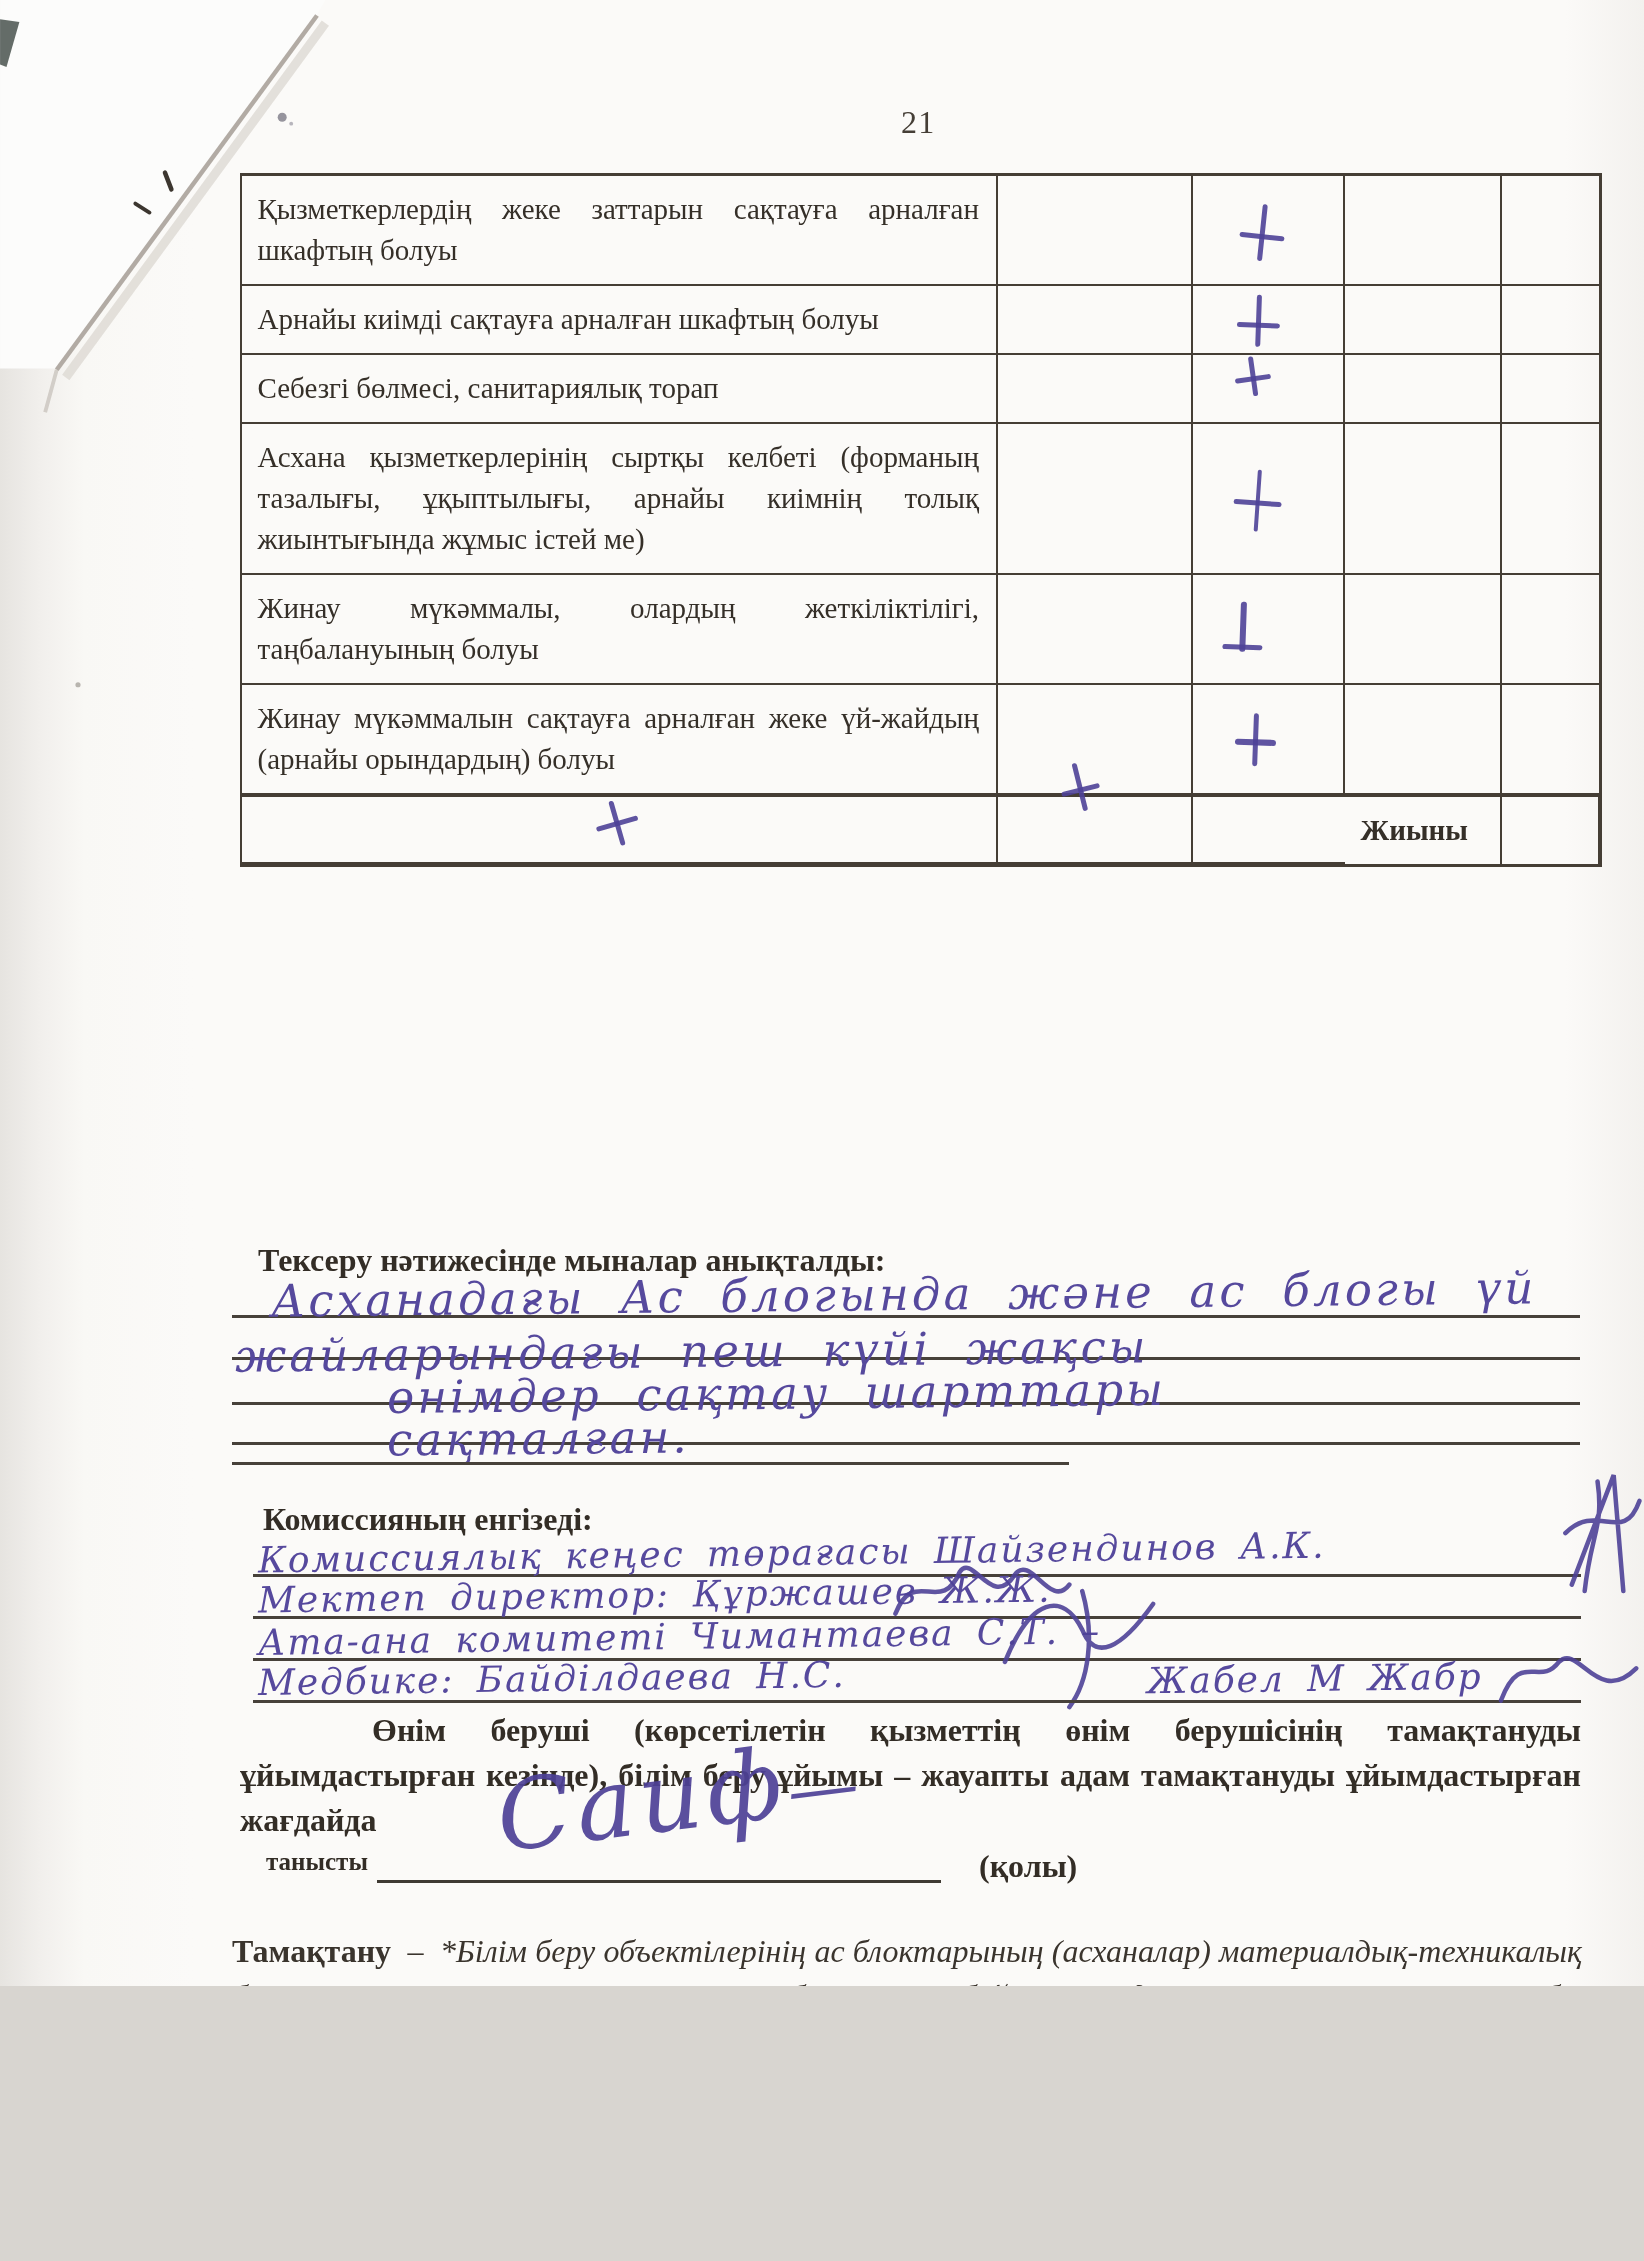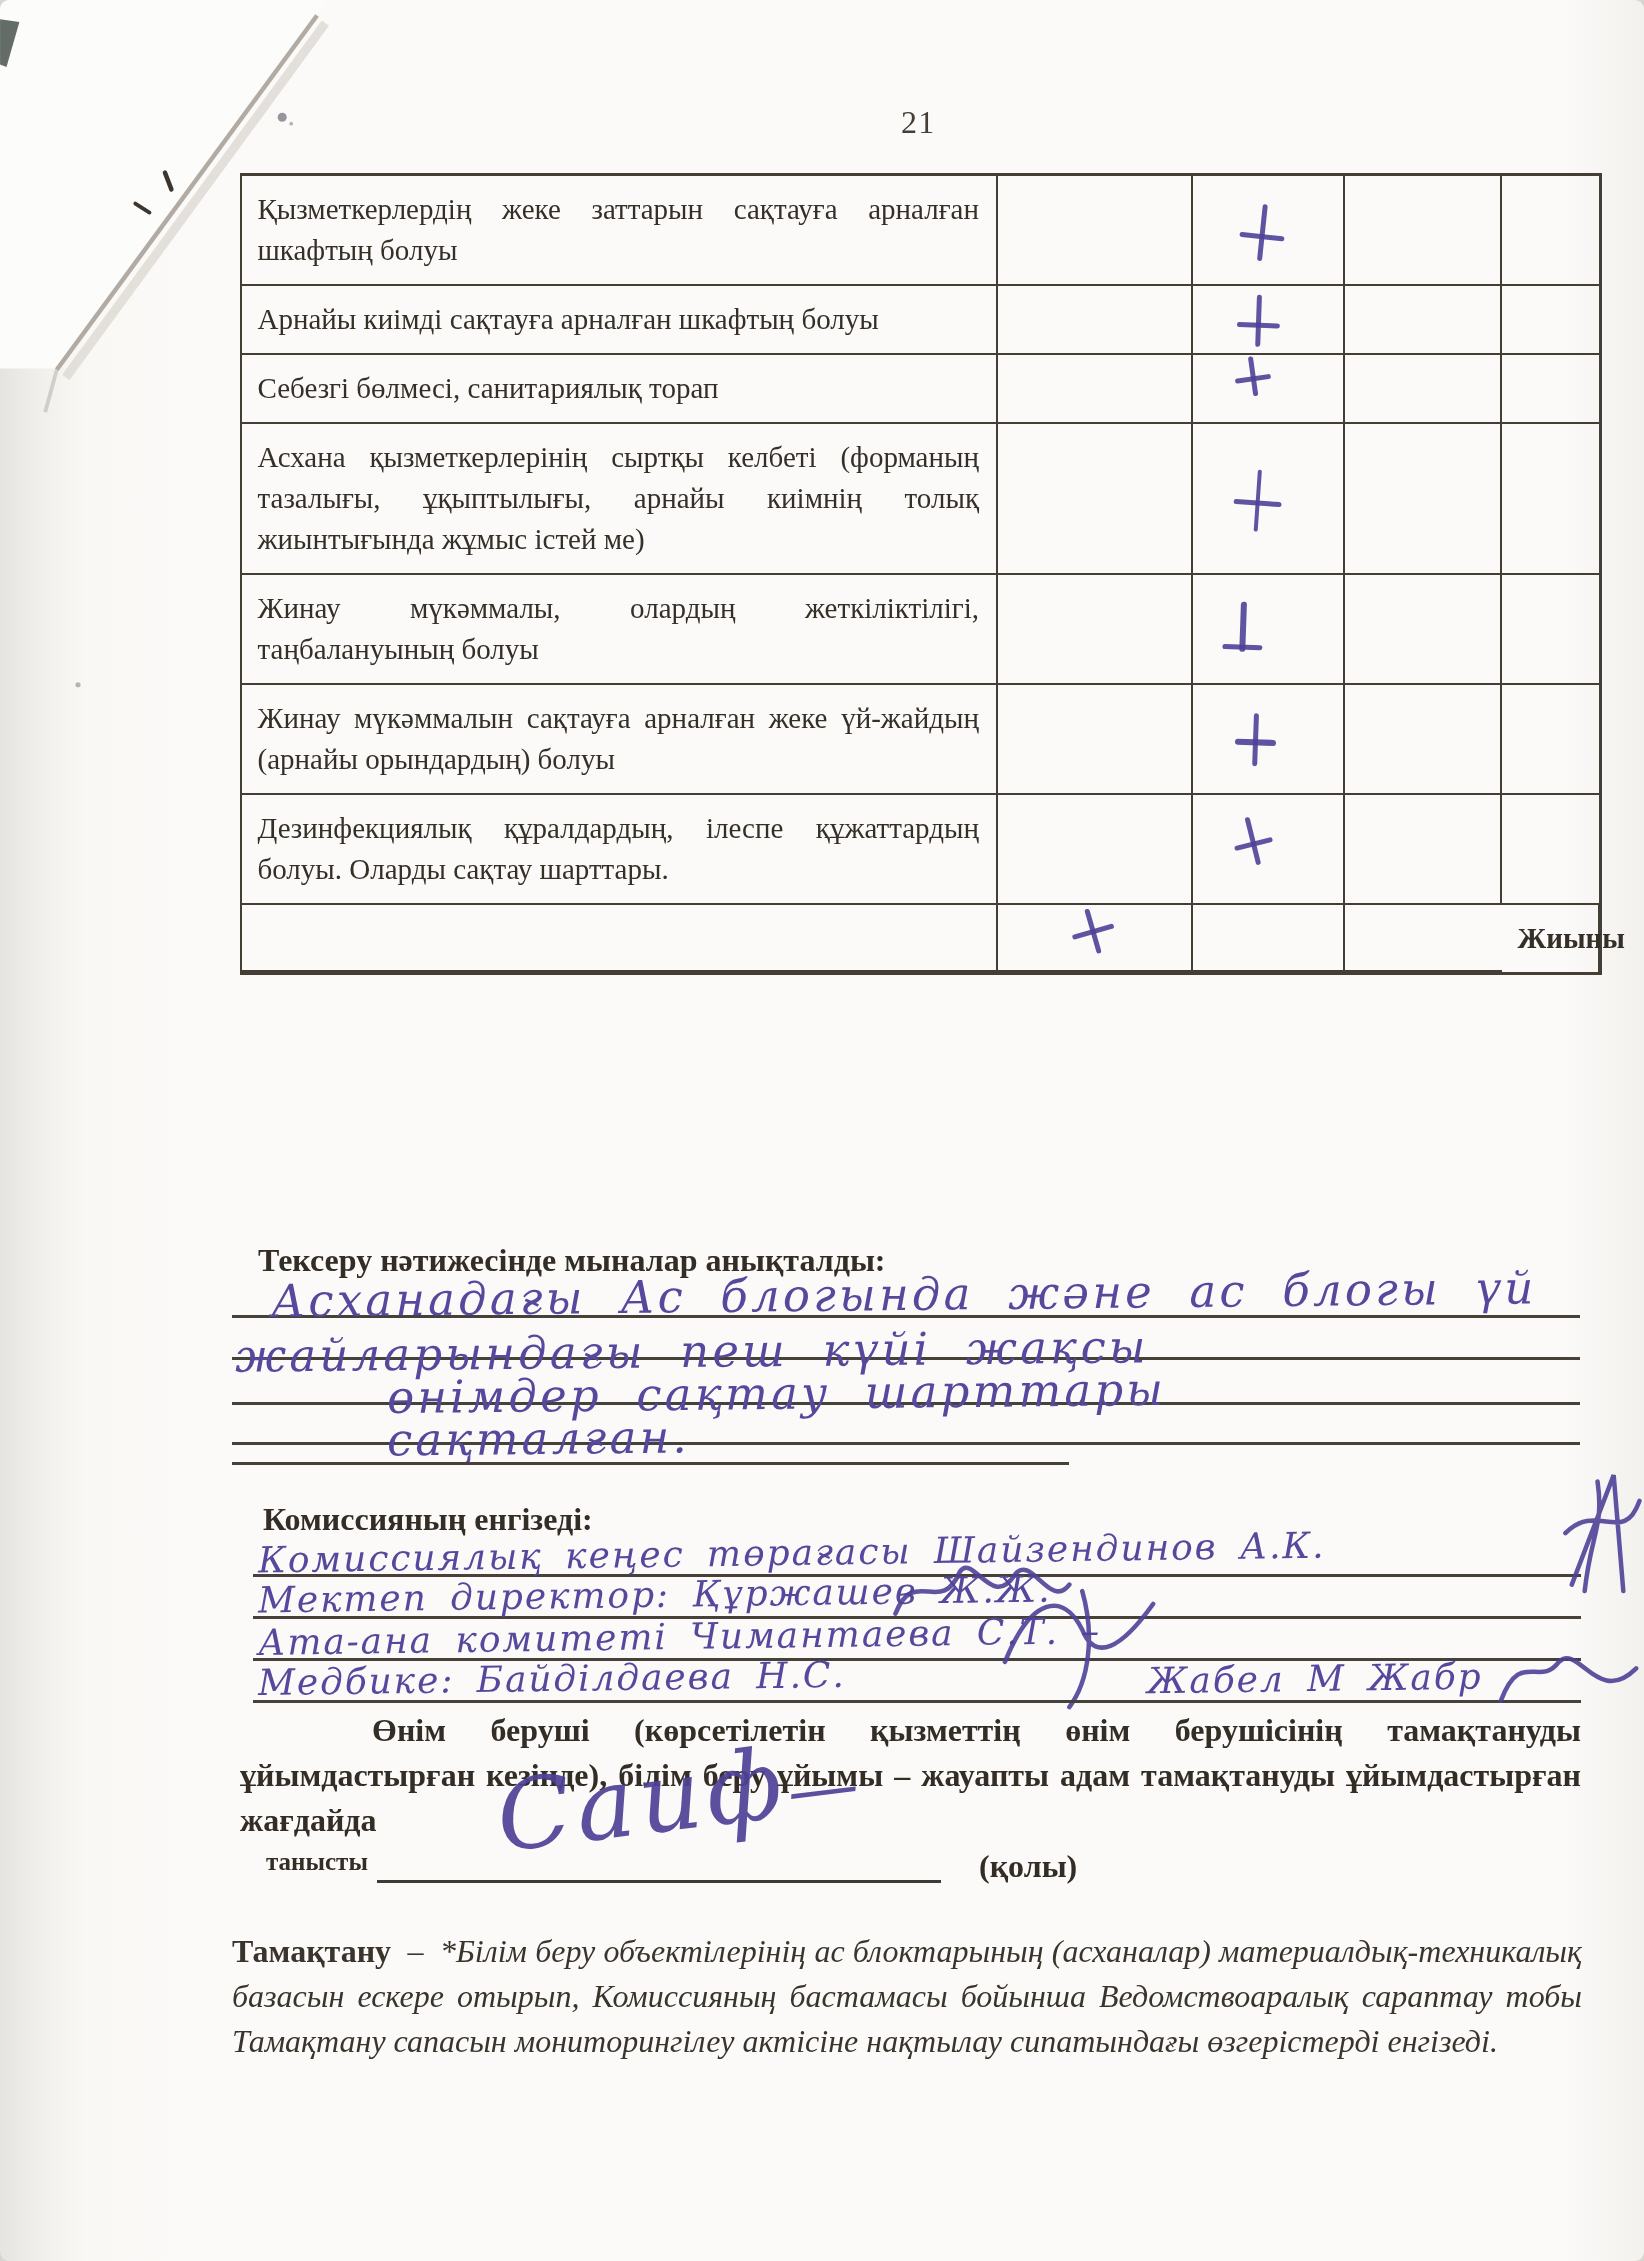--- a/index.html
+++ b/index.html
@@ -1,19 +1,19 @@
 <!DOCTYPE html>
 <html style="font-size:10.3px"><head>
 <meta charset="utf-8">
 <style>
   html,body{margin:0;padding:0;background:#d8d5d0;}
   .sheet{
-    position:relative;width:1644px;height:2261px;margin:0 auto;
+    position:relative;width:1644px;height:1986px;margin:0 auto;
     background:linear-gradient(90deg,#e6e4e0 0px,#f1efec 39px,#f9f8f5 84px,#fbfaf8 193px,#fbfaf8 1565px,#f3f1ee 1644px);
-    font-family:"Liberation Serif",serif;color:#37312a;overflow:hidden;border-radius:9px;
+    font-family:"Liberation Serif",serif;color:#37312a;overflow:hidden;
   }
   .artifacts{position:absolute;left:0;top:0;pointer-events:none;}
   .page-number{position:absolute;left:901px;top:104px;font-size:32px;letter-spacing:1.3px;color:#453e36;}
 
   
   .tbl{
     position:absolute;left:240px;top:173px;width:1357px;
     border:3.2px solid #453e35;border-left-width:2.6px;
     display:grid;grid-template-columns:756px 195px 152px 157px 98px;
   }
@@ -141,21 +141,20 @@
       <div class="cell desc">Жинау мүкәммалын сақтауға арналған жеке үй-жайдың (арнайы орындардың) болуы</div>
       <div class="cell"></div>
       <div class="cell">
         <div class="mark" style="transform: translate(-32px, -26.4px) rotate(2deg);">
           <span class="mv" style="height: 53px; width: 4.5px; left: 18.4px; top: 0px;"></span>
           <span class="mh" style="width: 41px; left: 0px; top: 26.4px;"></span>
         </div>
       </div>
       <div class="cell"></div>
       <div class="cell last-col"></div>
-      <div class="cell desc">Дезинфекциялық құралдардың, ілеспе құжаттардың болуы. Оларды сақтау шарттары.</div>
       <div class="cell"></div>
       <div class="cell">
         <div class="mark" style="transform: translate(-40px, -27px) rotate(-14deg);">
           <span class="mv" style="height: 49px; width: 4.5px; left: 17px; top: 0px;"></span>
           <span class="mh" style="width: 39px; left: 0px; top: 24.5px;"></span>
         </div>
       </div>
       <div class="cell"></div>
       <div class="cell last-col"></div>
       <div class="cell"></div>

